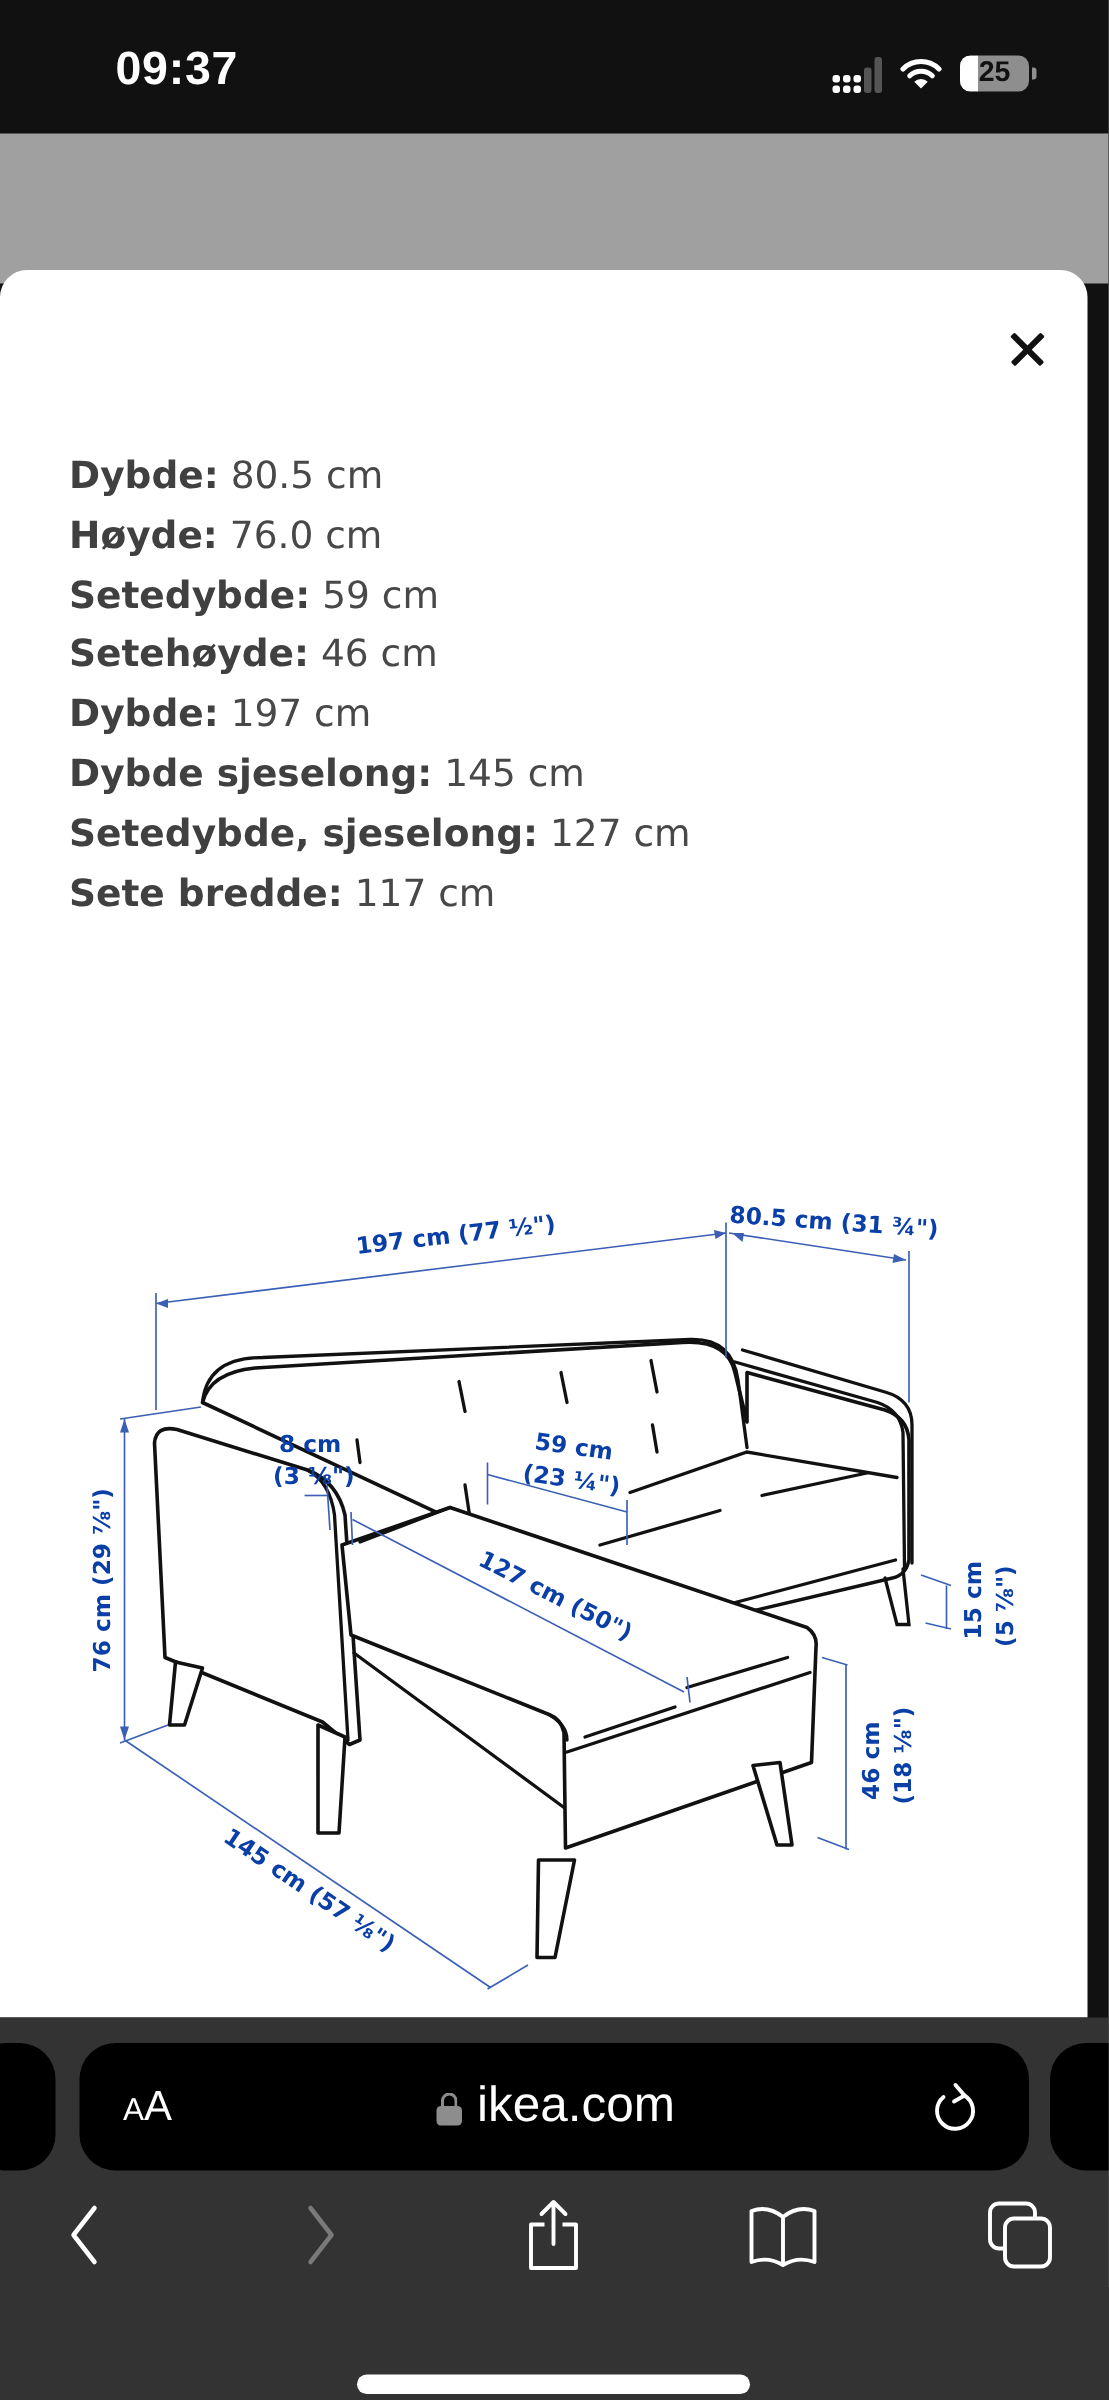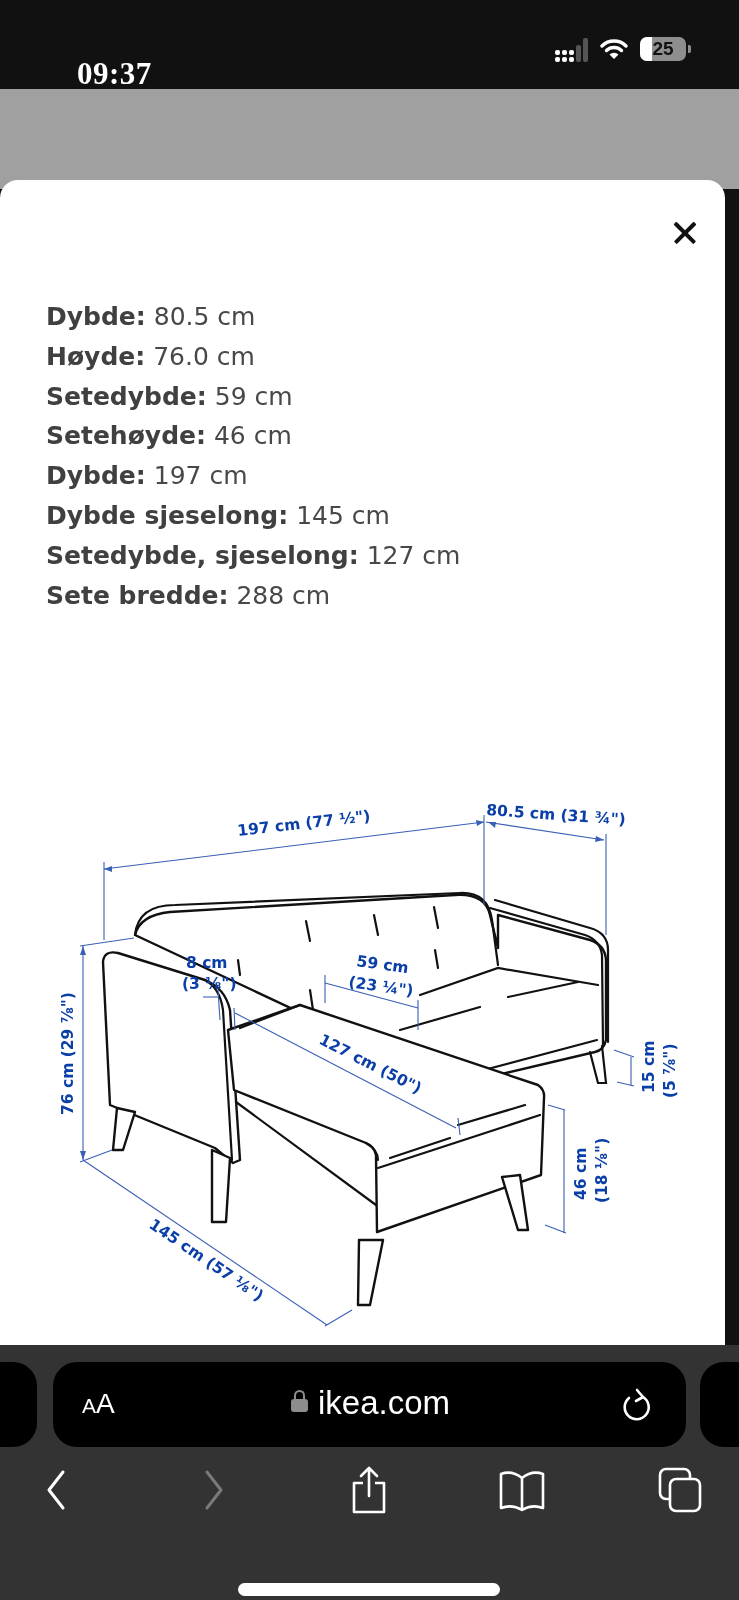--- a/index.html
+++ b/index.html
@@ -1,20 +1,20 @@
 <!DOCTYPE html>
 <html><head>
 <meta charset="utf-8">
 <style>
   * { box-sizing: border-box; margin: 0; padding: 0; }
   html, body { width: 739px; height: 1600px; overflow: hidden; background: #111; }
   body { position: relative; font-family: "Liberation Sans", sans-serif; }
 
   .status-bar { position: absolute; left: 0; top: 0; width: 739px; height: 89px; background: #111111; }
-  .status-time { position: absolute; left: 77px; top: 28px; color: #fff; font-size: 31px; font-weight: 600; letter-spacing: 0.5px; font-family: Liberation Serif, serif; margin-top: 28px; }
+  .status-time { position: absolute; left: 77px; top: 28px; color: #fff; font-size: 31px; font-weight: 600; letter-spacing: 0.5px; font-family: Liberation Sans, sans-serif; }
   .status-icons { position: absolute; right: 48px; top: 36px; display: flex; align-items: center; gap: 12px; }
   .signal { display: flex; align-items: flex-end; gap: 2px; height: 26px; }
   .signal .dotcol { display: flex; flex-direction: column; gap: 2px; }
   .signal .d { width: 5px; height: 5px; border-radius: 2px; background: #fff; }
   .signal .bar { width: 5px; border-radius: 2px; background: #555; }
   .battery { position: relative; width: 46px; height: 24px; border-radius: 7px; background: #8e8e8e; overflow: hidden; display:flex; align-items:center; justify-content:center; }
   .battery .fill { position: absolute; left: 0; top: 0; bottom: 0; width: 12px; background: #fff; }
   .battery .num { position: relative; font-weight: 700; font-size: 19px; color: #111; }
   .battery-tip { width: 3px; height: 8px; background: #8e8e8e; border-radius: 0 2px 2px 0; margin-left: -10px; }
 
@@ -36,21 +36,21 @@
   .dimline { stroke: #3a5fb5; stroke-width: 1.1; fill: none; }
   .outline { stroke: #111; stroke-width: 2.4; fill: #fff; stroke-linejoin: round; stroke-linecap: round; }
   .oline { stroke: #111; stroke-width: 2.2; fill: none; stroke-linecap: round; }
 
   .browser { position: absolute; left: 0; top: 1345px; width: 739px; height: 255px; background: #333333; }
   .url-bar { position: absolute; left: 53px; top: 17px; width: 633px; height: 85px; background: #000; border-radius: 24px; }
   .side-tab-left { position: absolute; left: -20px; top: 17px; width: 57px; height: 85px; background: #000; border-radius: 24px; }
   .side-tab-right { position: absolute; left: 700px; top: 17px; width: 60px; height: 85px; background: #000; border-radius: 24px; }
   .aa { position: absolute; left: 29px; top: 26px; color: #fff; font-size: 28px; font-family: "Liberation Sans", sans-serif; }
   .aa .small { font-size: 21px; }
-  .url { position: absolute; left: 238px; top: 22px; color: #fff; font-size: 33px; display: flex; gap: 10px; font-family: "Liberation Sans", sans-serif; }
+  .url { position: absolute; left: 238px; top: 22px; color: #fff; font-size: 33px; display: flex; align-items: center; gap: 10px; font-family: "Liberation Sans", sans-serif; }
   .lock { position: relative; width: 17px; height: 22px; margin-top: 6px; }
   .lock .shackle { position: absolute; left: 3px; top: 0; width: 11px; height: 12px; border: 2.5px solid #8d8d8d; border-bottom: none; border-radius: 6px 6px 0 0; }
   .lock .body { position: absolute; left: 0; top: 9px; width: 17px; height: 13px; background: #8d8d8d; border-radius: 3px; }
   .reload { position: absolute; left: 566px; top: 24px; width: 36px; height: 40px; }
   .toolbar { position: absolute; left: 0; top: 115px; width: 739px; height: 80px; }
   .tb-btn { position: absolute; top: 0; width: 60px; height: 60px; display:flex; align-items:center; justify-content:center; }
   .home-indicator { position: absolute; left: 238px; top: 1583px; width: 262px; height: 13px; background: #fff; border-radius: 7px; }
 </style>
 </head>
 <body>
@@ -95,21 +95,21 @@
   <div class="close-btn"></div>
 
   <div class="specs">
     <div class="spec-row"><span class="spec-label">Dybde:</span> <span class="spec-value">80.5 cm</span></div>
     <div class="spec-row"><span class="spec-label">Høyde:</span> <span class="spec-value">76.0 cm</span></div>
     <div class="spec-row"><span class="spec-label">Setedybde:</span> <span class="spec-value">59 cm</span></div>
     <div class="spec-row"><span class="spec-label">Setehøyde:</span> <span class="spec-value">46 cm</span></div>
     <div class="spec-row"><span class="spec-label">Dybde:</span> <span class="spec-value">197 cm</span></div>
     <div class="spec-row"><span class="spec-label">Dybde sjeselong:</span> <span class="spec-value">145 cm</span></div>
     <div class="spec-row"><span class="spec-label">Setedybde, sjeselong:</span> <span class="spec-value">127 cm</span></div>
-    <div class="spec-row"><span class="spec-label">Sete bredde:</span> <span class="spec-value">288 cm</span></div>
+    <div class="spec-row"><span class="spec-label">Sete bredde:</span> <span class="spec-value">117 cm</span></div>
   </div>
 
   <svg class="diagram" viewBox="0 800 739 545" width="739" height="545">
 
     <path class="outline" d="M135 935 Q140 915 170 912 L455 895 Q485 893 490 915 L498 948 L498 915 L590 940 Q605 945 606 960 L606 1040 Q604 1050 595 1052 L455 1085 L380 1050 Z"></path>
 
     <path class="oline" d="M135 935 Q138 905 175 905 L460 893 Q488 892 492 920 L498 965"></path>
 
     <path class="oline" d="M490 908 L585 935 Q600 940 602 955 L603 1045"></path>
     <path class="oline" d="M495 900 L590 928 Q608 933 608 950 L608 1042"></path>

